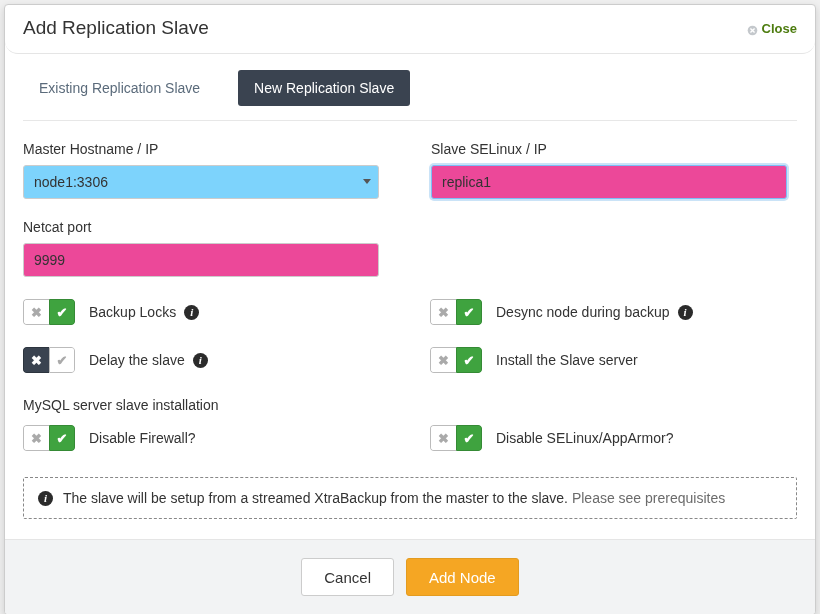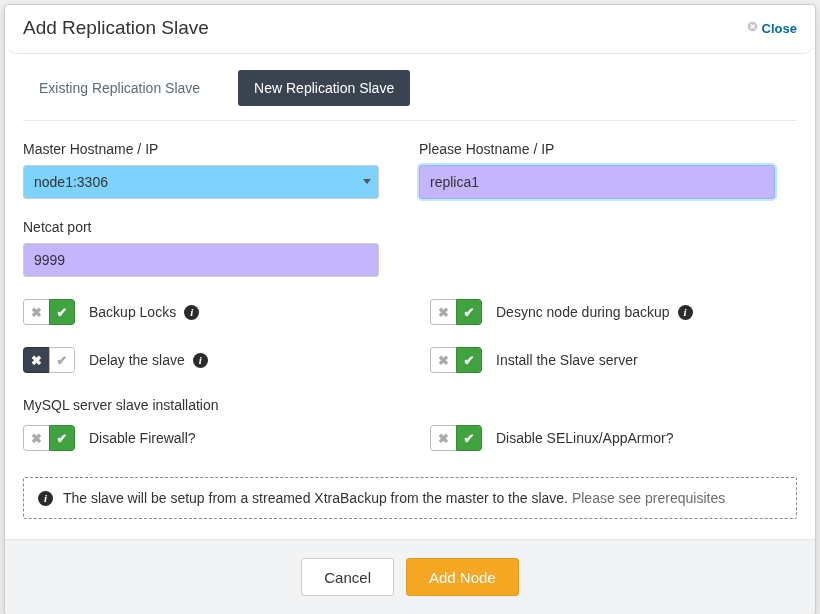--- a/index.html
+++ b/index.html
@@ -16,36 +16,36 @@
   .modal-header {
     padding: 12px 18px 14px 18px;
     border-bottom: 1px solid #e5e5e5;
     display: flex;
     align-items: center;
     justify-content: space-between;
     border-radius: 13px;
   }
   .modal-title { font-size: 19px; font-weight: 400; color: #333; }
   .close-btn {
-    font-size: 13px; color: #0369a1; font-weight: 600; cursor: pointer;
-    display: inline-flex; align-items: flex-start; gap: 4px;
+    font-size: 13px; color: #4d7c0f; font-weight: 600; cursor: pointer;
+    display: inline-flex; align-items: flex-end; gap: 4px;
   }
   .modal-body { padding: 0 18px 20px 18px; }
   .tabs { padding: 16px 0 14px 0; border-bottom: 1px solid #e7e7e7; display: flex; gap: 22px; align-items: center; }
   .tab-btn {
     font-size: 14px; color: #5b6b7b; padding: 10px 16px; background: transparent;
     border: none; border-radius: 3px; cursor: pointer;
   }
   .tab-btn.active { background: #3a4350; color: #fff; }
-  .form-row { display: flex; gap: 40px; margin-top: 20px; }
+  .form-row { display: flex; gap: 52px; margin-top: 20px; }
   .form-col { flex: 1; min-width: 0; }
   .form-label { font-size: 14px; color: #333; margin-bottom: 8px; display: block; }
   .text-input, .select-input {
     width: 100%; height: 34px; padding: 6px 10px; font-size: 14px;
-    border: 1px solid #ccc; border-radius: 3px; color: #333; background: #c4b5fd;
+    border: 1px solid #ccc; border-radius: 3px; color: #333; background: #ec4899;
   }
   .select-input { padding-right: 8px; appearance: none; -webkit-appearance: none; background: #7dd3fc; }
   .select-wrap { position: relative; }
   .select-wrap::after {
     content: ""; position: absolute; right: 8px; top: 14px;
     width: 0; height: 0; border-left: 4px solid transparent; border-right: 4px solid transparent; border-top: 5px solid #555;
   }
   .half { width: 356px; max-width: 356px; }
   .toggle-row { display: flex; gap: 40px; margin-top: 22px; }
   .toggle-col { flex: 1; display: flex; align-items: center; gap: 14px; }
@@ -112,21 +112,21 @@
     <div class="form-row">
       <div class="form-col half">
         <label class="form-label">Master Hostname / IP</label>
         <div class="select-wrap">
           <select class="select-input">
             <option>node1:3306</option>
           </select>
         </div>
       </div>
       <div class="form-col half">
-        <label class="form-label">Please Hostname / IP</label>
+        <label class="form-label">Slave SELinux / IP</label>
         <input class="text-input" style="border-color: rgb(125, 190, 247); box-shadow: rgba(102, 175, 233, 0.35) 0px 0px 0px 2px;" value="replica1">
       </div>
     </div>
 
     <div class="form-row">
       <div class="form-col half">
         <label class="form-label">Netcat port</label>
         <input class="text-input" value="9999" style="">
       </div>
       <div class="form-col half"></div>

